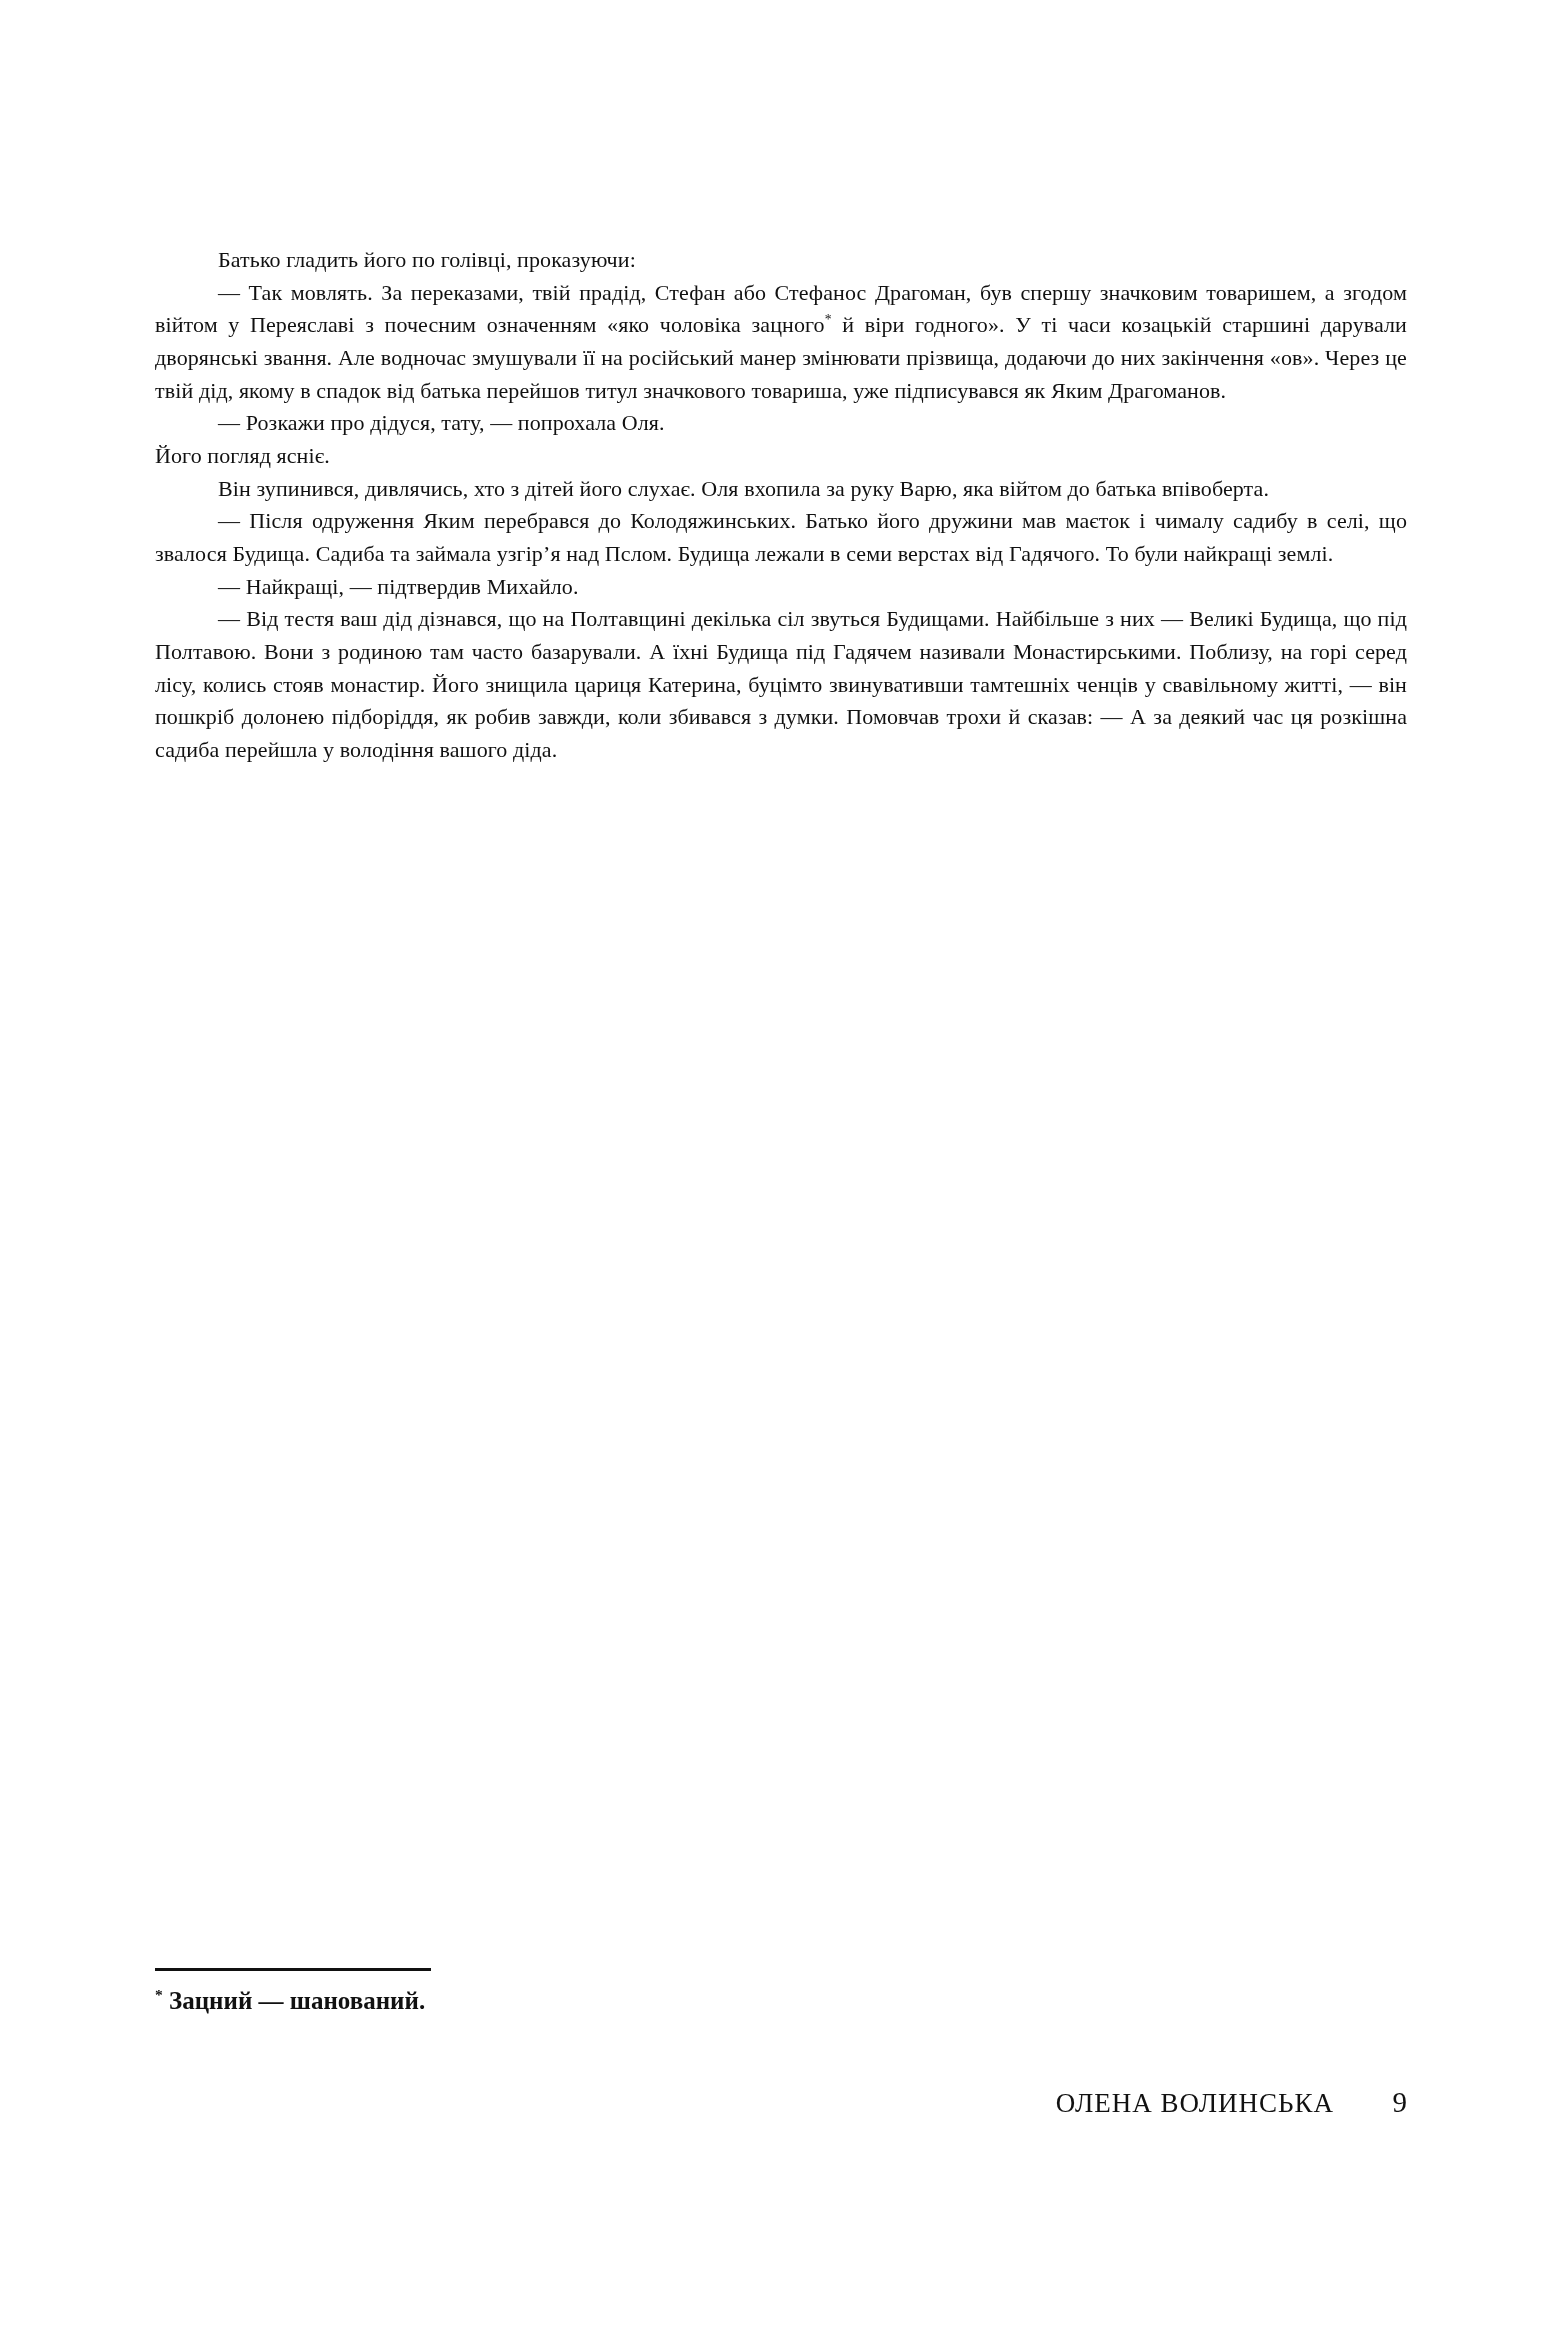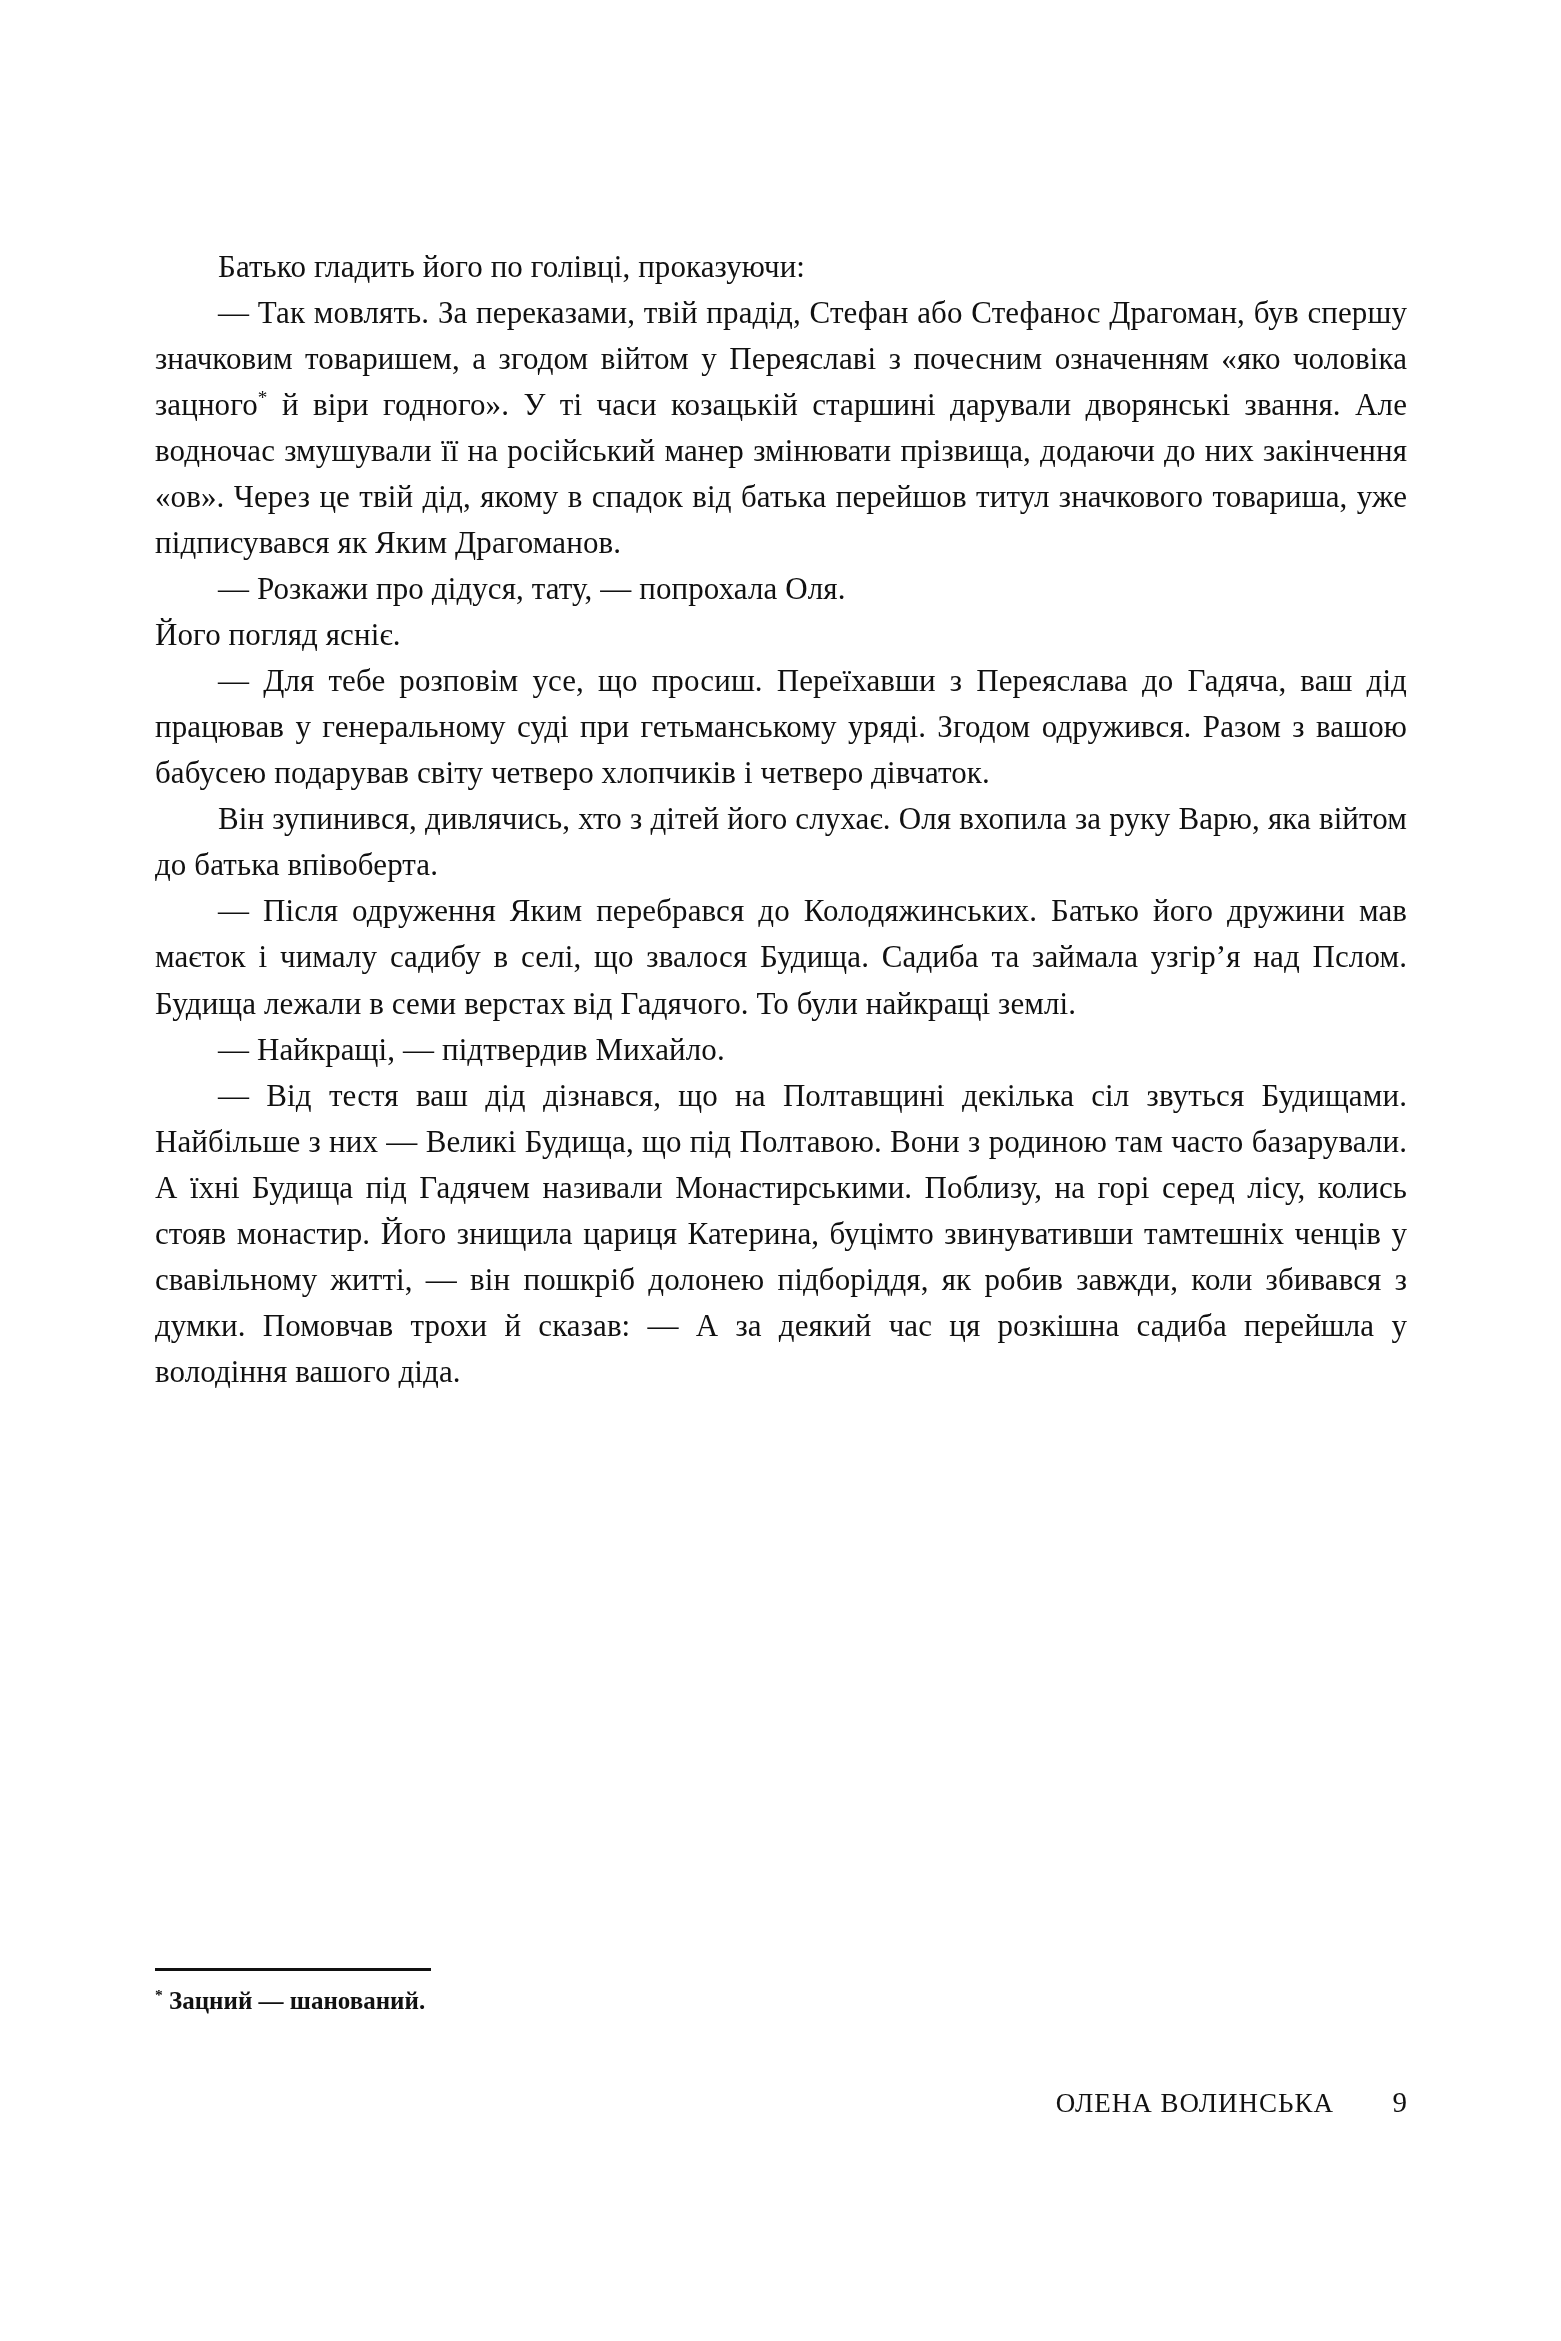--- a/index.html
+++ b/index.html
@@ -18,21 +18,21 @@
     overflow: hidden;
   }
   .text-column {
     position: absolute;
     left: 155px;
     top: 244px;
     width: 1252px;
   }
   p.body-par {
     margin: 0;
-    font-size: 31px;
+    font-size: 22px;
     line-height: 1.485;
     text-align: justify;
     text-indent: 63px;
     hyphens: manual;
     letter-spacing: 0.1px;
   }
   p.no-indent {
     text-indent: 0;
   }
   sup.footnote-marker {
@@ -92,21 +92,20 @@
   <div class="text-column">
 
     <p class="body-par">Батько гладить його по голівці, проказуючи:</p>
 
     <p class="body-par"><span>— Так мовлять. За переказами, твій прадід, Стефан або Стефанос Драгоман, був спершу значковим товаришем, а згодом війтом у Переяславі з почесним означенням «яко чоловіка зацного</span><sup class="footnote-marker">*</sup><span> й віри годного». У ті часи козацькій старшині дарували дворянські звання. Але водночас змушували її на російський манер змінювати прізвища, додаючи до них закінчення «ов». Через це твій дід, якому в спадок від батька перейшов титул значкового товариша, уже підписувався як Яким Драгоманов.</span></p>
 
     <p class="body-par">— Розкажи про дідуся, тату, — попрохала Оля.</p>
 
     <p class="body-par no-indent">Його погляд ясніє.</p>
 
-    <p class="body-par">— Для тебе розповім усе, що просиш. Переїхавши з Переяслава до Гадяча, ваш дід працював у генеральному суді при гетьманському уряді. Згодом одружився. Разом з вашою бабусею подарував світу четверо хлопчиків і четверо дівчаток.</p>
 
     <p class="body-par">Він зупинився, дивлячись, хто з дітей його слухає. Оля вхопила за руку Варю, яка війтом до батька впівоберта.</p>
 
     <p class="body-par">— Після одруження Яким перебрався до Колодяжинських. Батько його дружини мав маєток і чималу садибу в селі, що звалося Будища. Садиба та займала узгір’я над Пслом. Будища лежали в семи верстах від Гадячого. То були найкращі землі.</p>
 
     <p class="body-par">— Найкращі, — підтвердив Михайло.</p>
 
     <p class="body-par">— Від тестя ваш дід дізнався, що на Полтавщині декілька сіл звуться Будищами. Найбільше з них — Великі Будища, що під Полтавою. Вони з родиною там часто базарували. А їхні Будища під Гадячем називали Монастирськими. Поблизу, на горі серед лісу, колись стояв монастир. Його знищила цариця Катерина, буцімто звинувативши тамтешніх ченців у свавільному житті, — він пошкріб долонею підборіддя, як робив завжди, коли збивався з думки. Помовчав трохи й сказав: — А за деякий час ця розкішна садиба перейшла у володіння вашого діда.</p>
 
   </div>

